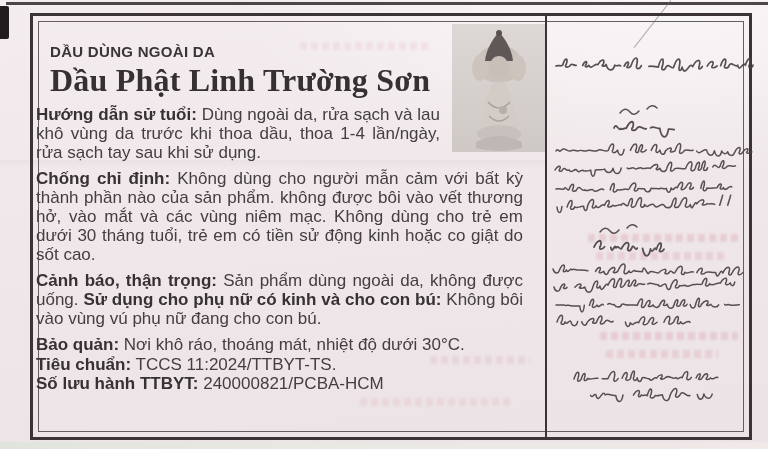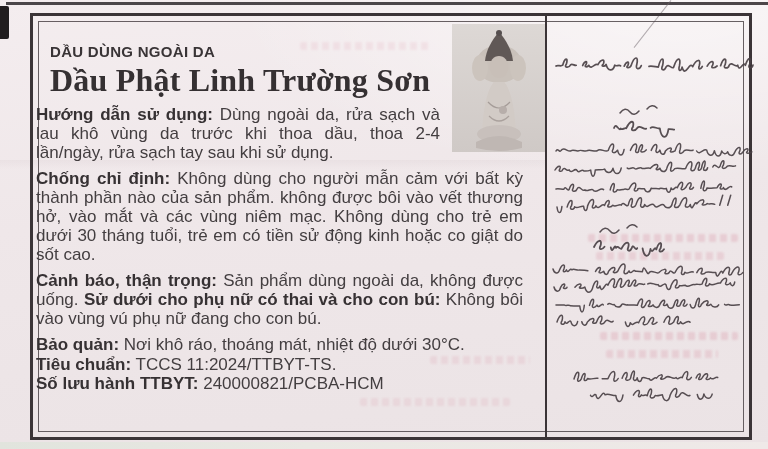--- a/index.html
+++ b/index.html
@@ -90,33 +90,33 @@
         <path d="M24 118 Q47 106 70 118 L70 124 Q47 130 24 124 Z" fill="#bfb7b3"></path>
       </g>
     </svg>
   </div>
 
   <div class="left-panel">
     <div class="category">DẦU DÙNG NGOÀI DA</div>
     <div class="title">Dầu Phật Linh Trường Sơn</div>
 
     <p class="para first">
-      <b class="lbl">Hướng dẫn sử dụng:</b>
-      <span>Dùng ngoài da, rửa sạch và lau khô vùng da trước khi thoa dầu, thoa 2-4 lần/ngày, rửa sạch tay sau khi sử dụng.</span>
+      <b class="lbl">Hướng dẫn sử tuổi:</b>
+      <span>Dùng ngoài da, rửa sạch và lau khô vùng da trước khi thoa dầu, thoa 1-4 lần/ngày, rửa sạch tay sau khi sử dụng.</span>
     </p>
 
     <p class="para">
       <b class="lbl">Chống chỉ định:</b>
       <span>Không dùng cho người mẫn cảm với bất kỳ thành phần nào của sản phẩm. không được bôi vào vết thương hở, vào mắt và các vùng niêm mạc. Không dùng cho trẻ em dưới 30 tháng tuổi, trẻ em có tiền sử động kinh hoặc co giật do sốt cao.</span>
     </p>
 
     <p class="para">
       <b class="lbl">Cảnh báo, thận trọng:</b>
       <span>Sản phẩm dùng ngoài da, không được uống.</span>
-      <b class="lbl">Sử dưới cho phụ nữ có thai và cho con bú:</b>
+      <b class="lbl">Sử dụng cho phụ nữ có kinh và cho con bú:</b>
       <span>Không bôi vào vùng vú phụ nữ đang cho con bú.</span>
     </p>
 
     <div class="info">
       <p>
         <b class="lbl">Bảo quản:</b>
         <span>Nơi khô ráo, thoáng mát, nhiệt độ dưới 30°C.</span>
       </p>
       <p>
         <b class="lbl">Tiêu chuẩn:</b>

